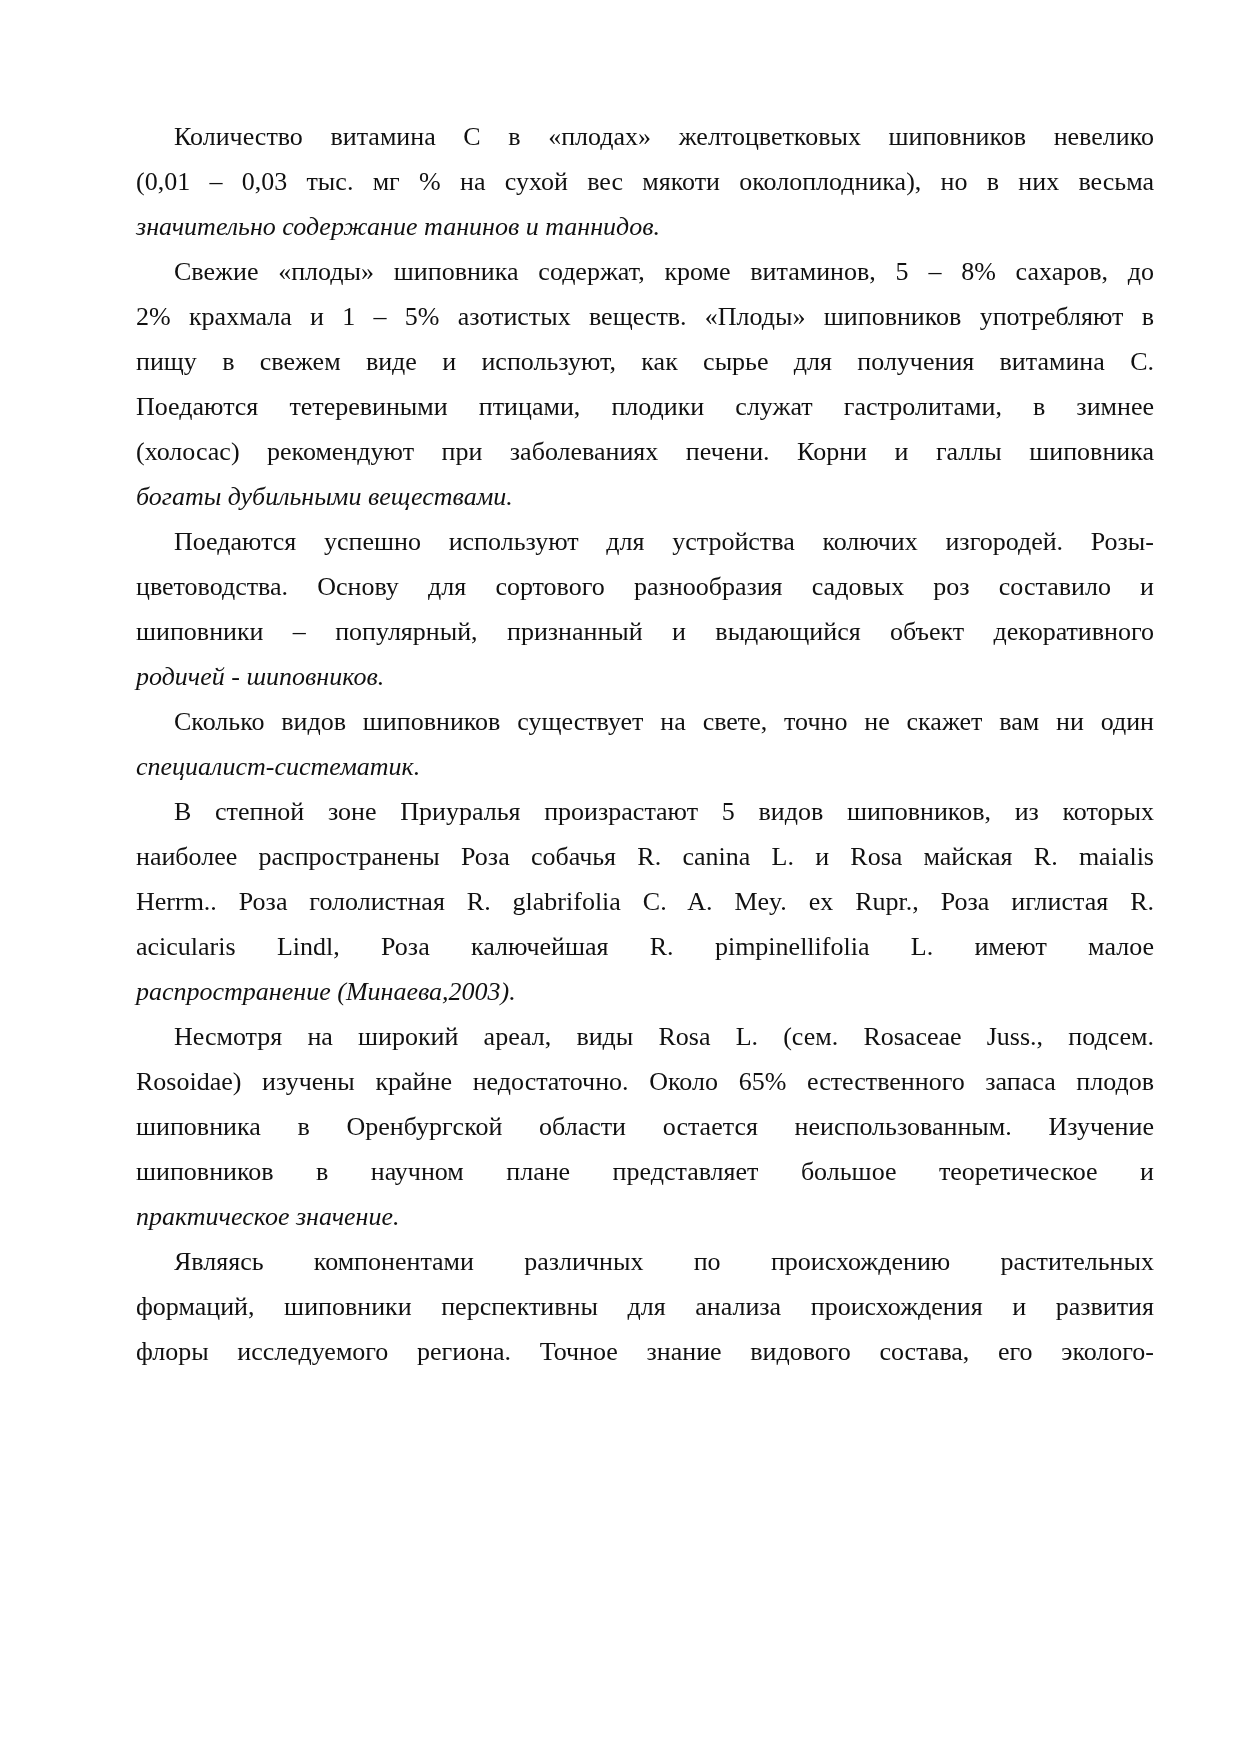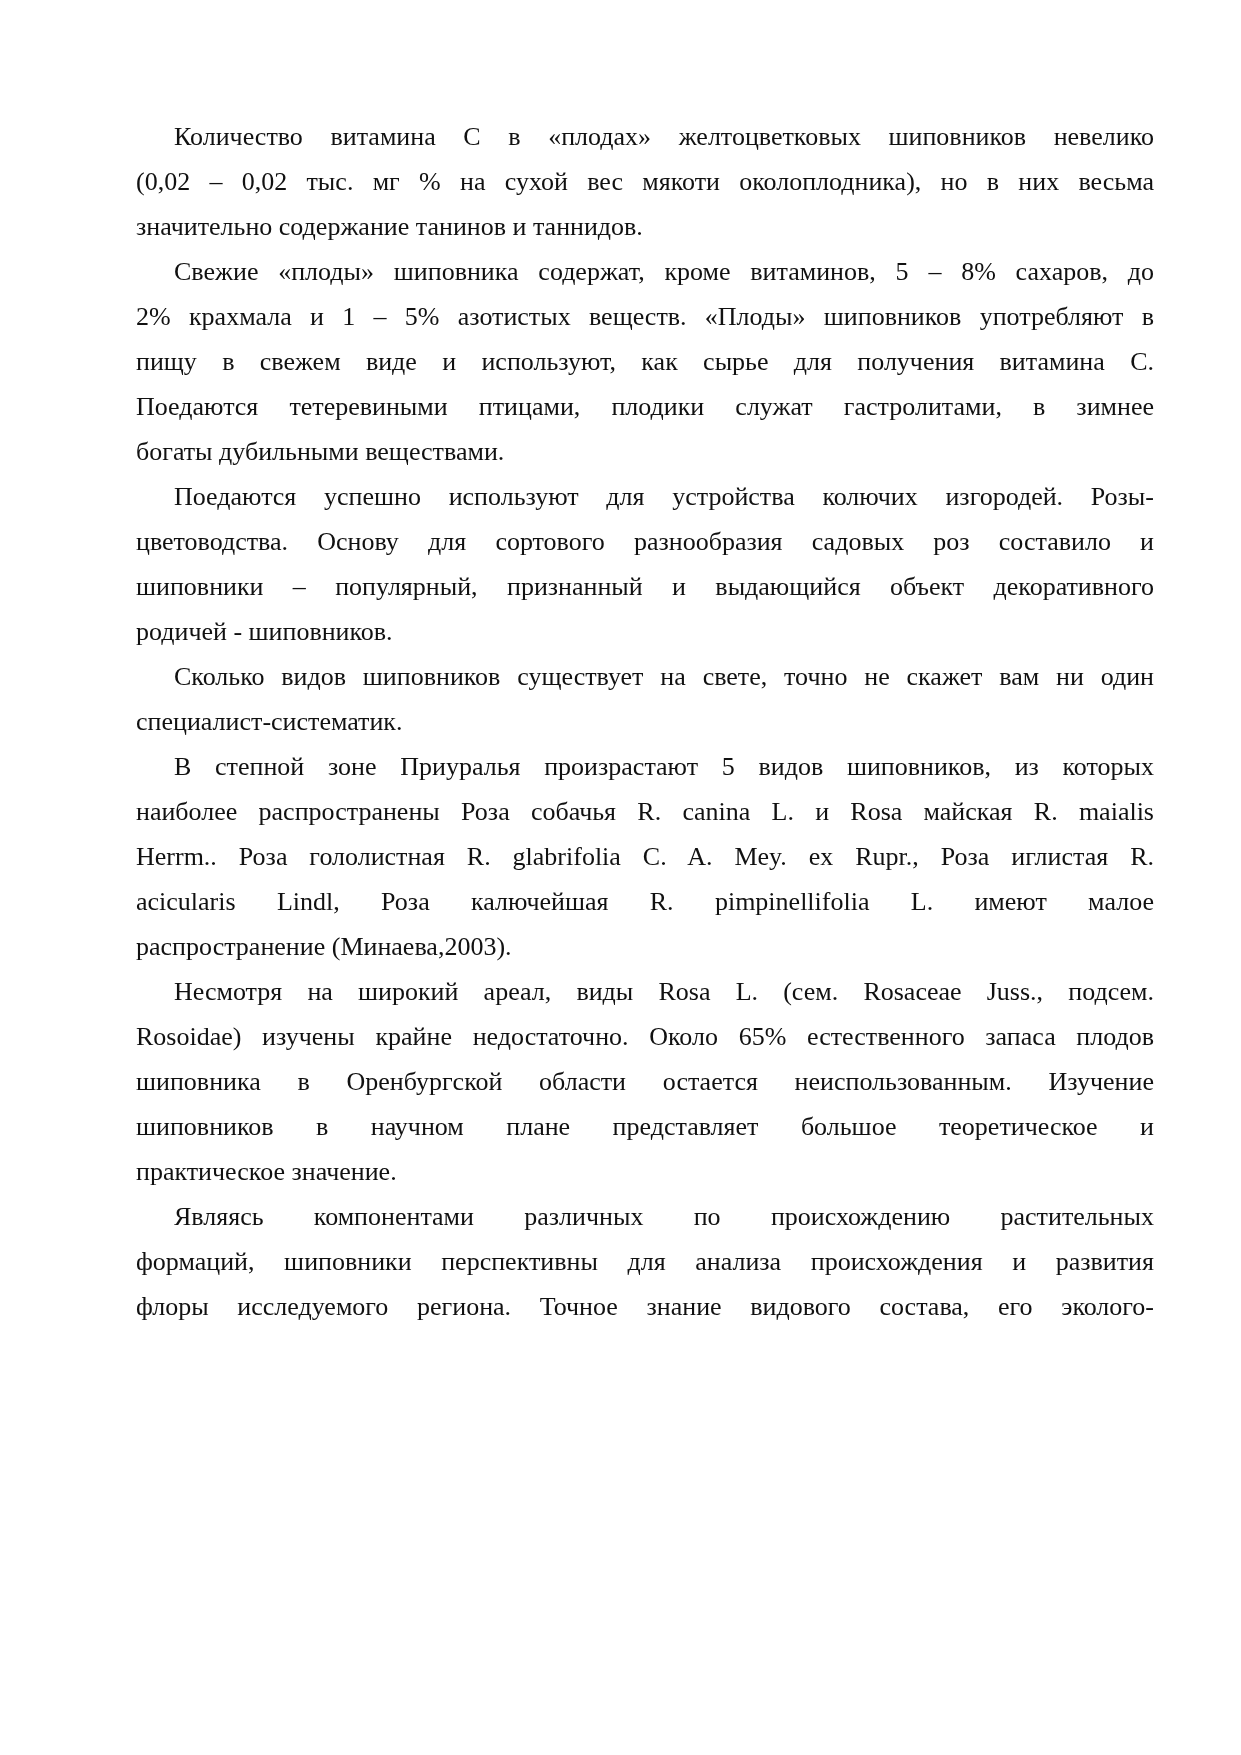--- a/index.html
+++ b/index.html
@@ -38,39 +38,41 @@
       text-align: justify;
       text-align-last: justify;
       letter-spacing: 0;
     }
     .line.indent {
       padding-left: 38px;
     }
     .line.last {
       text-align: left;
       text-align-last: left;
+      font-style: italic;
     }
   </style>
 </head>
 <body>
 
 <div class="page">
   <div class="text-body">
 
     <div class="paragraph">
       <span class="line indent">Количество витамина С в «плодах» желтоцветковых шиповников невелико</span>
-      <span class="line">(0,02 – 0,02 тыс. мг % на сухой вес мякоти околоплодника), но в них весьма</span>
+      <span class="line">(0,01 – 0,03 тыс. мг % на сухой вес мякоти околоплодника), но в них весьма</span>
       <span class="line last">значительно содержание танинов и таннидов.</span>
     </div>
 
     <div class="paragraph">
       <span class="line indent">Свежие «плоды» шиповника содержат, кроме витаминов, 5 – 8% сахаров, до</span>
       <span class="line">2% крахмала и 1 – 5% азотистых веществ. «Плоды» шиповников употребляют в</span>
       <span class="line">пищу в свежем виде и используют, как сырье для получения витамина С.</span>
       <span class="line">Поедаются тетеревиными птицами, плодики служат гастролитами, в зимнее</span>
+      <span class="line">(холосас) рекомендуют при заболеваниях печени. Корни и галлы шиповника</span>
       <span class="line last">богаты дубильными веществами.</span>
     </div>
 
     <div class="paragraph">
       <span class="line indent">Поедаются успешно используют для устройства колючих изгородей. Розы-</span>
       <span class="line">цветоводства. Основу для сортового разнообразия садовых роз составило и</span>
       <span class="line">шиповники – популярный, признанный и выдающийся объект декоративного</span>
       <span class="line last">родичей - шиповников.</span>
     </div>
 

